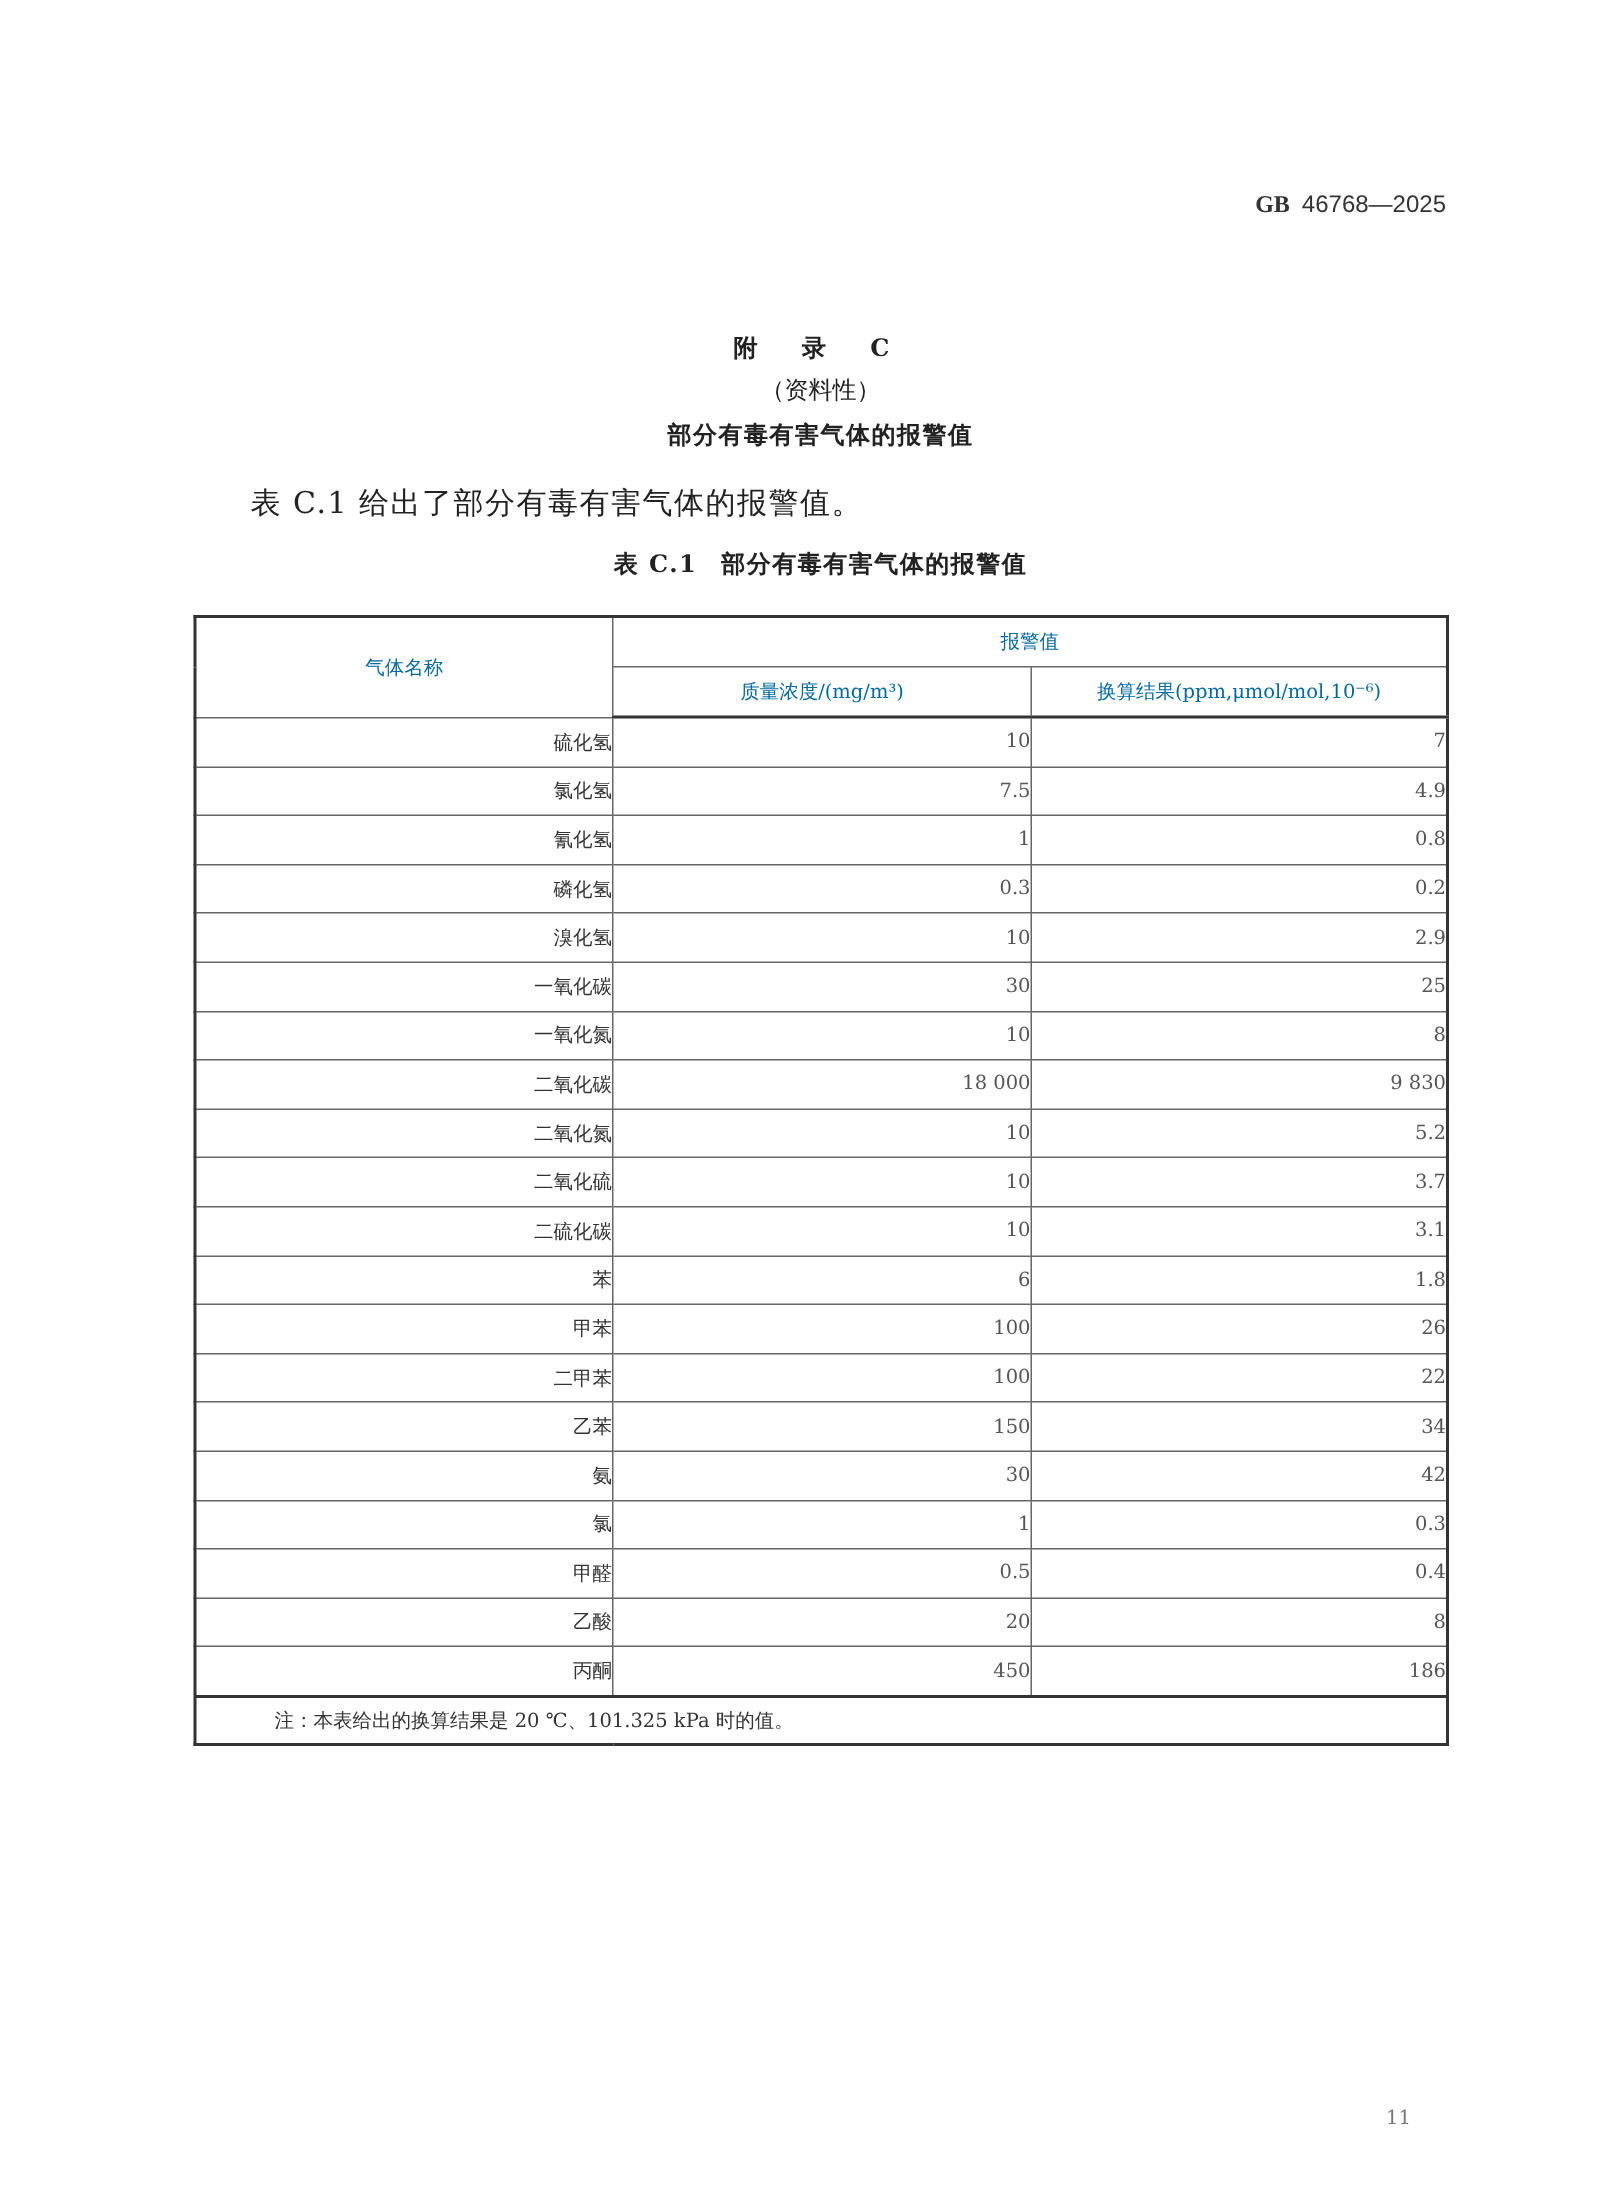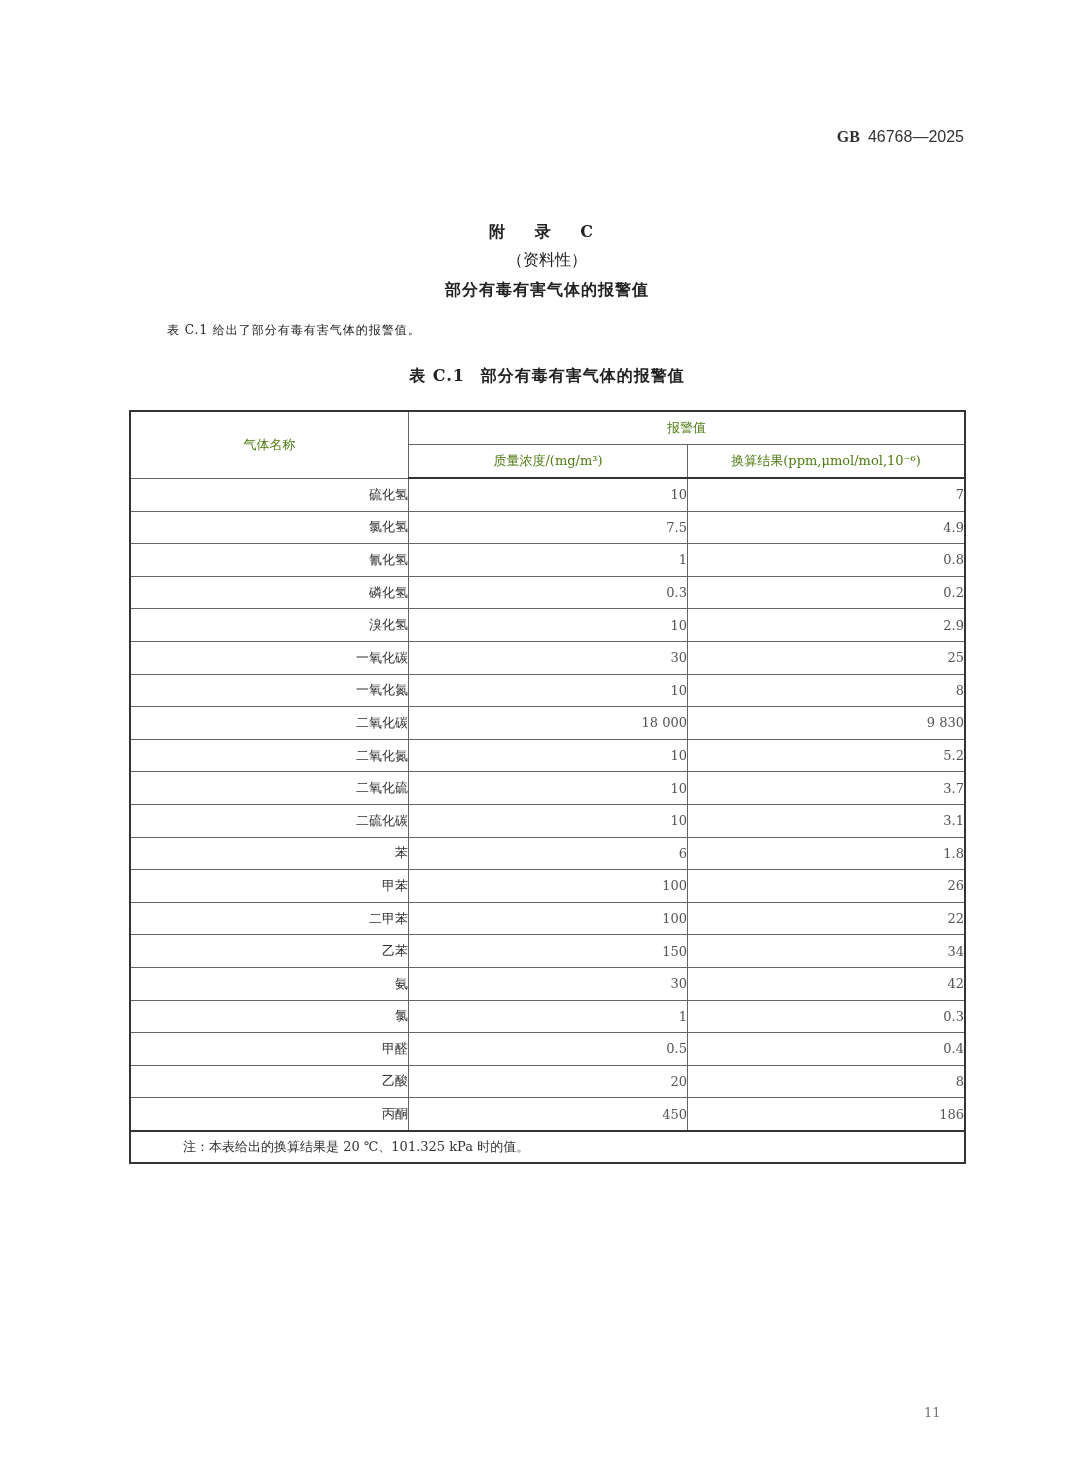--- a/index.html
+++ b/index.html
@@ -9,29 +9,29 @@
     overflow: hidden;
   }
   .std-code {
     position: absolute; top: 128px; right: 116px; font-size: 16px; color: #333;
     font-family: "Liberation Sans", "DejaVu Sans", sans-serif;
   }
   .std-code b { font-family: "Liberation Serif", serif; margin-right: 8px; }
   .appendix-title { position: absolute; top: 222px; left: 0; width: 1094px; text-align: center; font-size: 16px; font-weight: bold; letter-spacing: 12px; }
   .appendix-nature { position: absolute; top: 250px; left: 0; width: 1094px; text-align: center; font-size: 16px; }
   .appendix-name { position: absolute; top: 280px; left: 0; width: 1094px; text-align: center; font-size: 16px; font-weight: bold; letter-spacing: 1px; }
-  .intro { position: absolute; top: 322px; left: 167px; font-size: 12px; letter-spacing: 1px; }
+  .intro { position: absolute; top: 322px; left: 167px; font-size: 20px; letter-spacing: 1px; }
   .table-caption { position: absolute; top: 366px; left: 0; width: 1094px; text-align: center; font-size: 16px; font-weight: bold; letter-spacing: 1px; }
   .table-caption span.num { margin-right: 16px; }
   table {
     position: absolute; top: 410px; left: 129px; width: 837px;
     border-collapse: collapse; border: 2px solid #333; font-size: 13px; color: #555;
   }
   th, td { border: 1px solid #666; text-align: center; font-weight: normal; padding: 0; }
-  thead th { height: 32px; color: #4d7c0f; }
+  thead th { height: 32px; color: #0369a1; }
   thead tr:last-child th { border-bottom: 2px solid #333; }
   tbody td { height: 31.6px; text-align: right; }
   td.name { color: #333; }
   td.note { text-align: left; padding-left: 52px; height: 30px; border-top: 2px solid #333; color: #333; }
   .col1 { width: 277px; font-family: Liberation Serif, serif; } .col2 { width: 278px; }
   .page-num { position: absolute; top: 1405px; left: 924px; font-size: 13px; color: #777; }
 </style>
 </head>
 <body>
 

